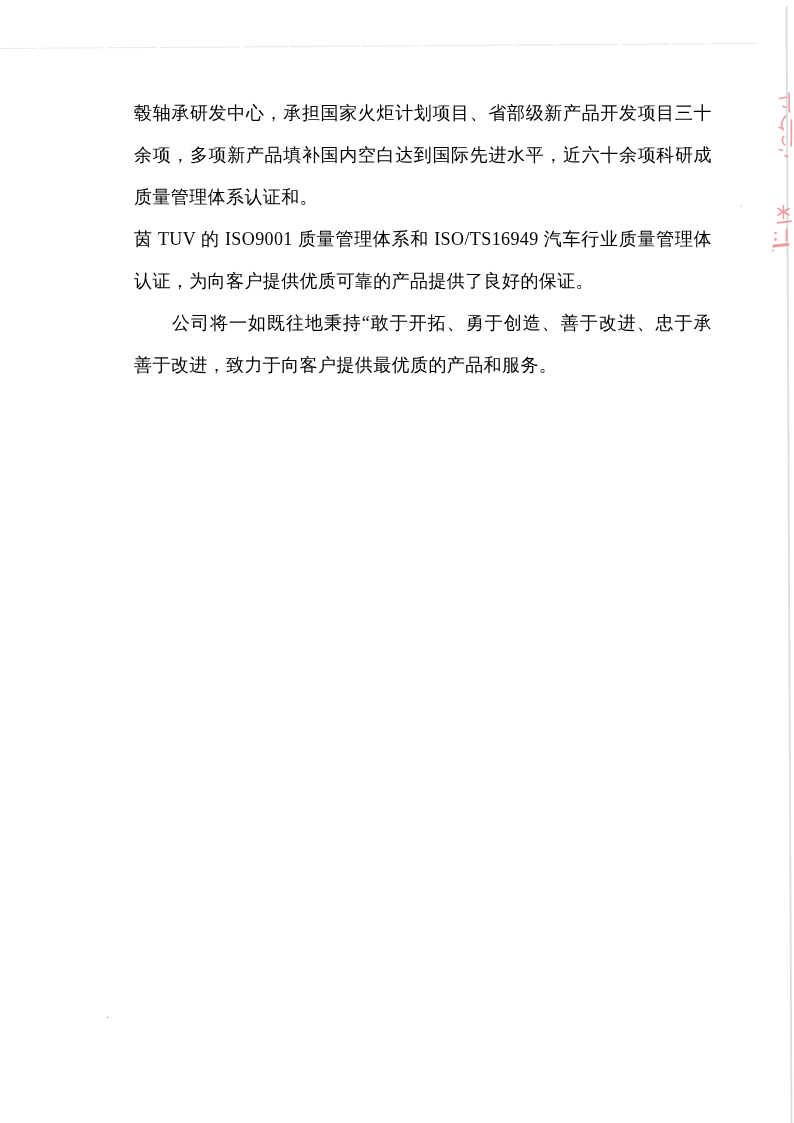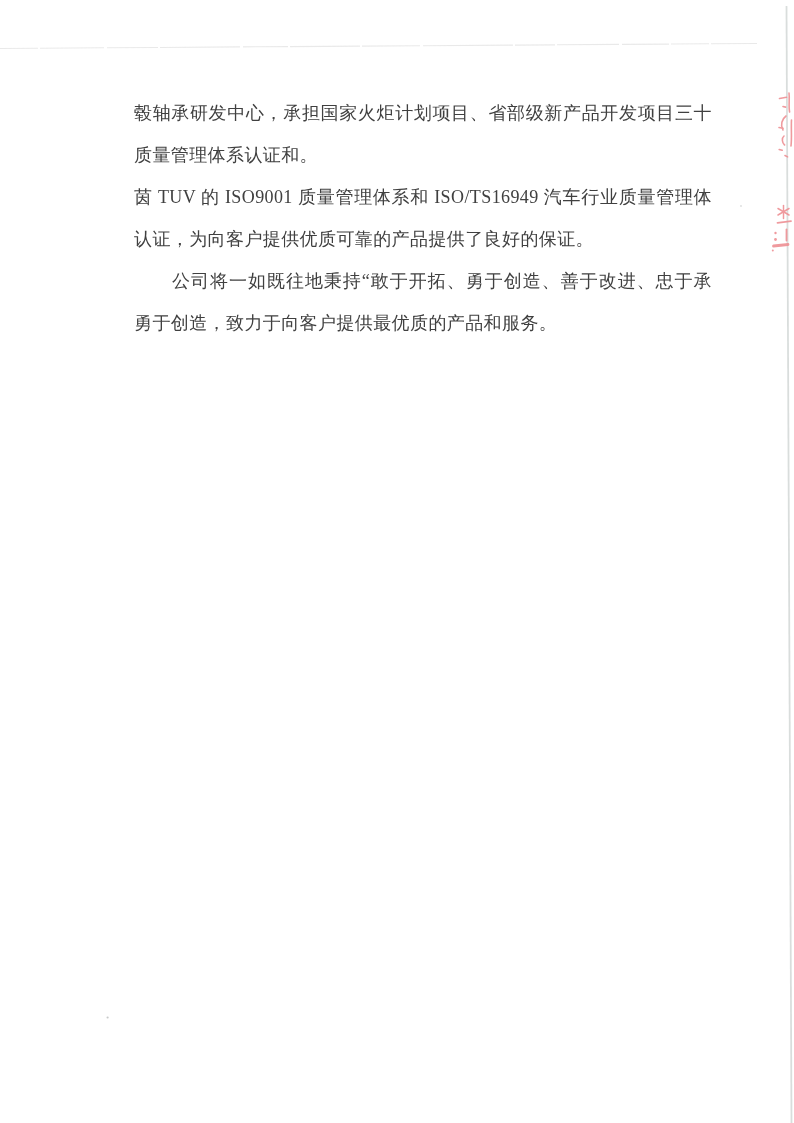--- a/index.html
+++ b/index.html
@@ -74,28 +74,29 @@
       <circle cx="775.5" cy="239.5" r="1.4"></circle>
       <circle cx="772.8" cy="250.5" r="1.0"></circle>
     </g>
 
     <g stroke="none" fill="#b9bcbc">
       <circle cx="107.6" cy="1017.5" r="1.1" opacity="0.8"></circle>
       <circle cx="741" cy="206" r="0.9" opacity="0.5"></circle>
     </g>
   </svg>
 
-  <div class="text-block" id="text-block" lang="zh" style="color: #404040;">
+  <div class="text-block" id="text-block" lang="zh" style="color: #000000;">
       <div class="paragraph">
         <div class="line fill">毂轴承研发中心，承担国家火炬计划项目、省部级新产品开发项目三十</div>
+        <div class="line fill">余项，多项新产品填补国内空白达到国际先进水平，近六十余项科研成</div>
         <div class="line">质量管理体系认证和。</div>
       </div>
       <div class="paragraph">
         <div class="line fill">茵 TUV 的 ISO9001 质量管理体系和 ISO/TS16949 汽车行业质量管理体系</div>
         <div class="line">认证，为向客户提供优质可靠的产品提供了良好的保证。</div>
       </div>
       <div class="paragraph">
         <div class="line fill">　　公司将一如既往地秉持“敢于开拓、勇于创造、善于改进、忠于承诺”</div>
-        <div class="line">勇于创造，致力于向客户提供最优质的产品和服务。</div>
+        <div class="line">善于改进，致力于向客户提供最优质的产品和服务。</div>
       </div>
     </div>
 
 </div>
 
 </body></html>

